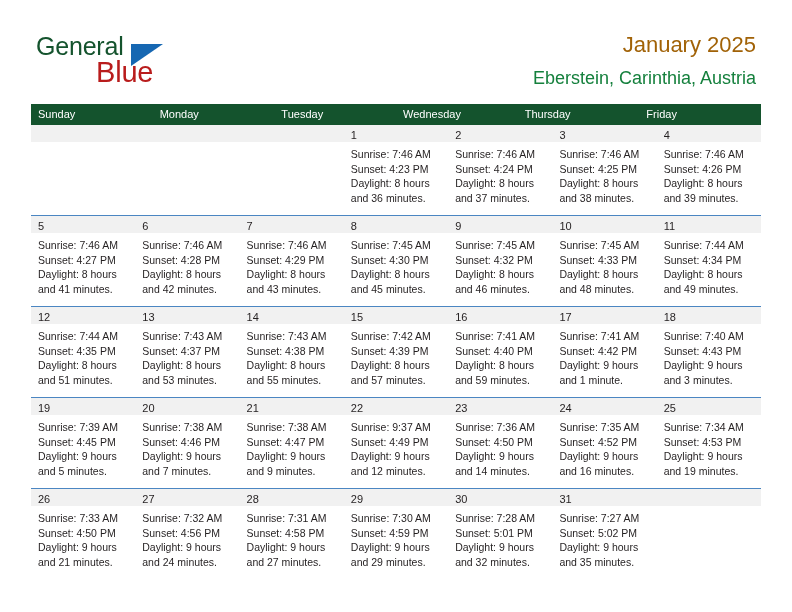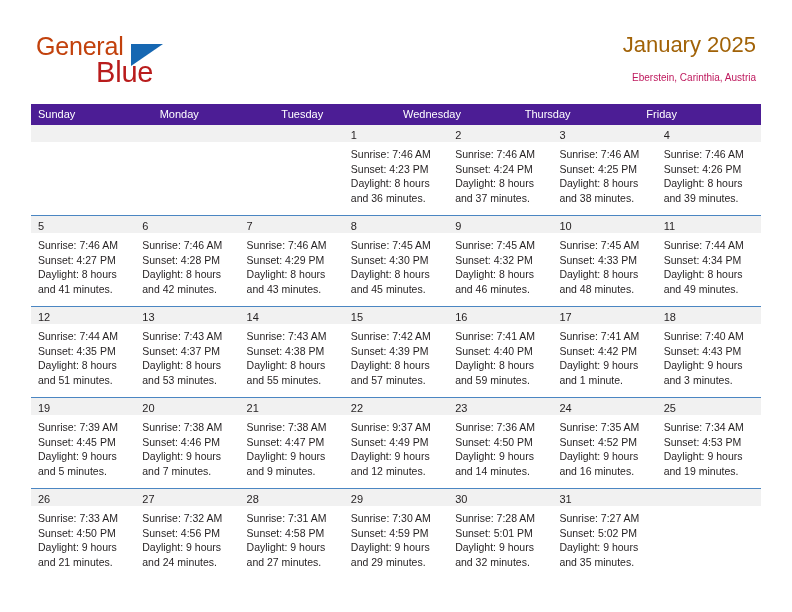--- a/index.html
+++ b/index.html
@@ -35,21 +35,21 @@
     top: 32px;
     width: 230px;
     height: 56px;
   }
   .logo-line1 {
     position: absolute;
     left: 0;
     top: 0;
     font-size: 25px;
     letter-spacing: -0.2px;
-    color: #c2410c;
+    color: #14532d;
     font-weight: 400;
     line-height: 28px;
   }
   .logo-triangle {
     position: absolute;
     left: 95px;
     top: 12px;
     width: 0;
     height: 0;
     border-left: 32px solid #1667b2;
@@ -71,37 +71,37 @@
     top: 28px;
     text-align: right;
   }
   .cal-title {
     font-size: 22px;
     color: #a16207;
     line-height: 33px;
     white-space: nowrap;
   }
   .cal-subtitle {
-    font-size: 10px;
-    color: #be185d;
+    font-size: 18px;
+    color: #15803d;
     line-height: 20px;
     margin-top: 7px;
     white-space: nowrap;
   }
 
   
   .calendar {
     position: absolute;
     left: 31px;
     top: 104px;
     width: 730px;
   }
   .dow-row {
     display: flex;
-    background: #4c1d95;
+    background: #14532d;
     height: 21px;
   }
   .dow-cell {
     flex: 1 1 0;
     color: #ffffff;
     font-size: 11px;
     line-height: 21px;
     padding-left: 7px;
     box-sizing: border-box;
     white-space: nowrap;

